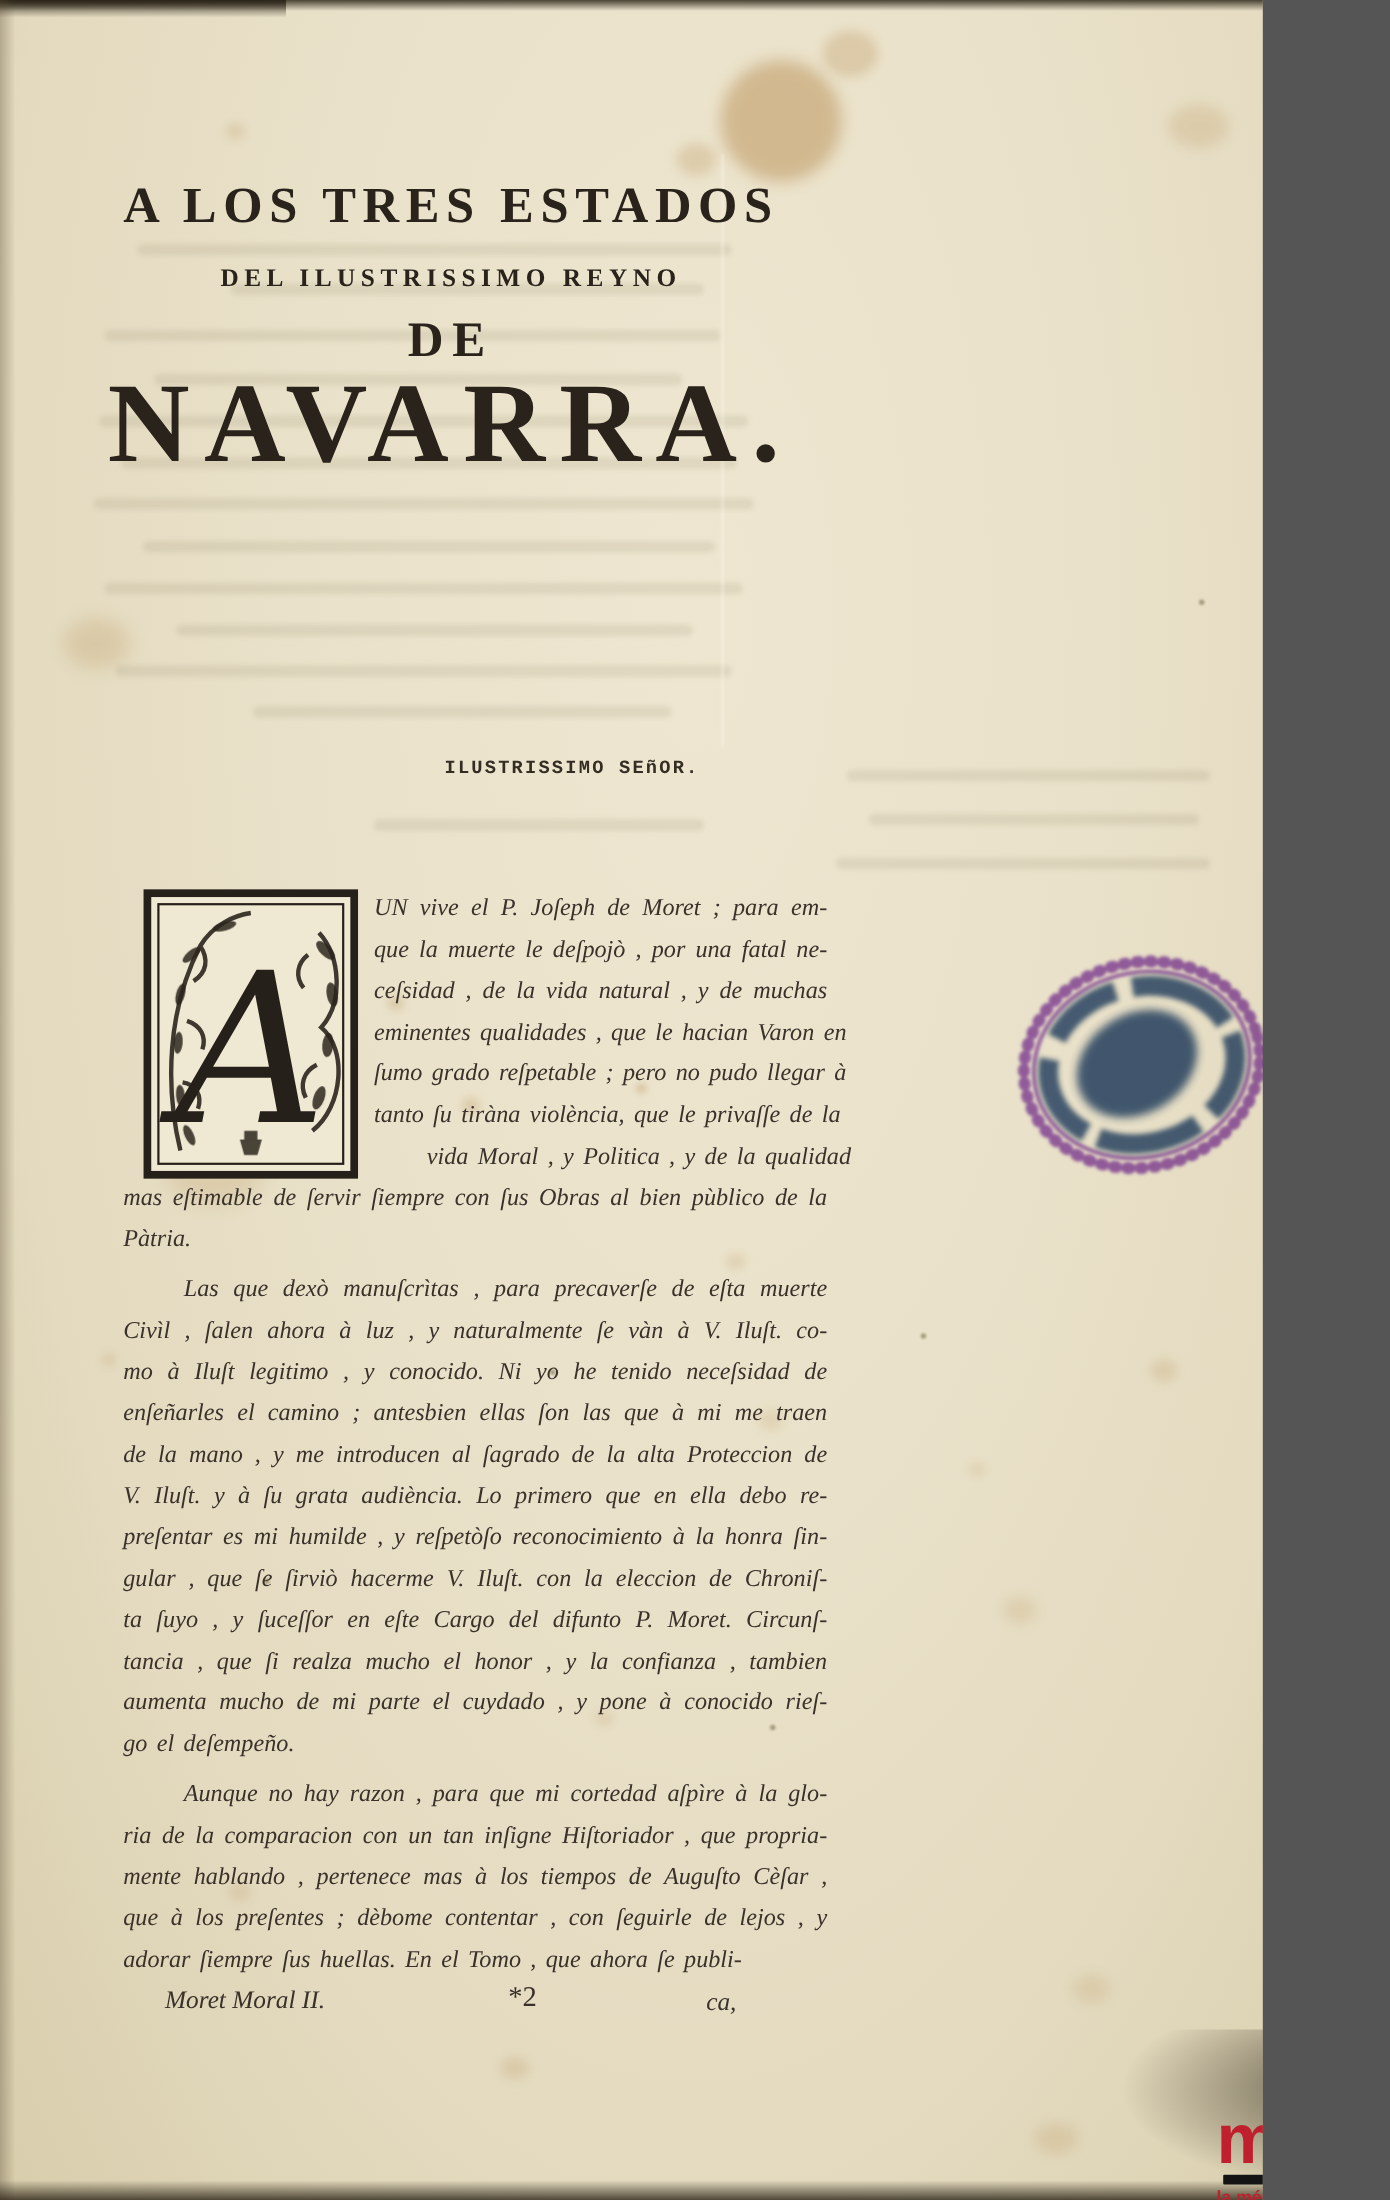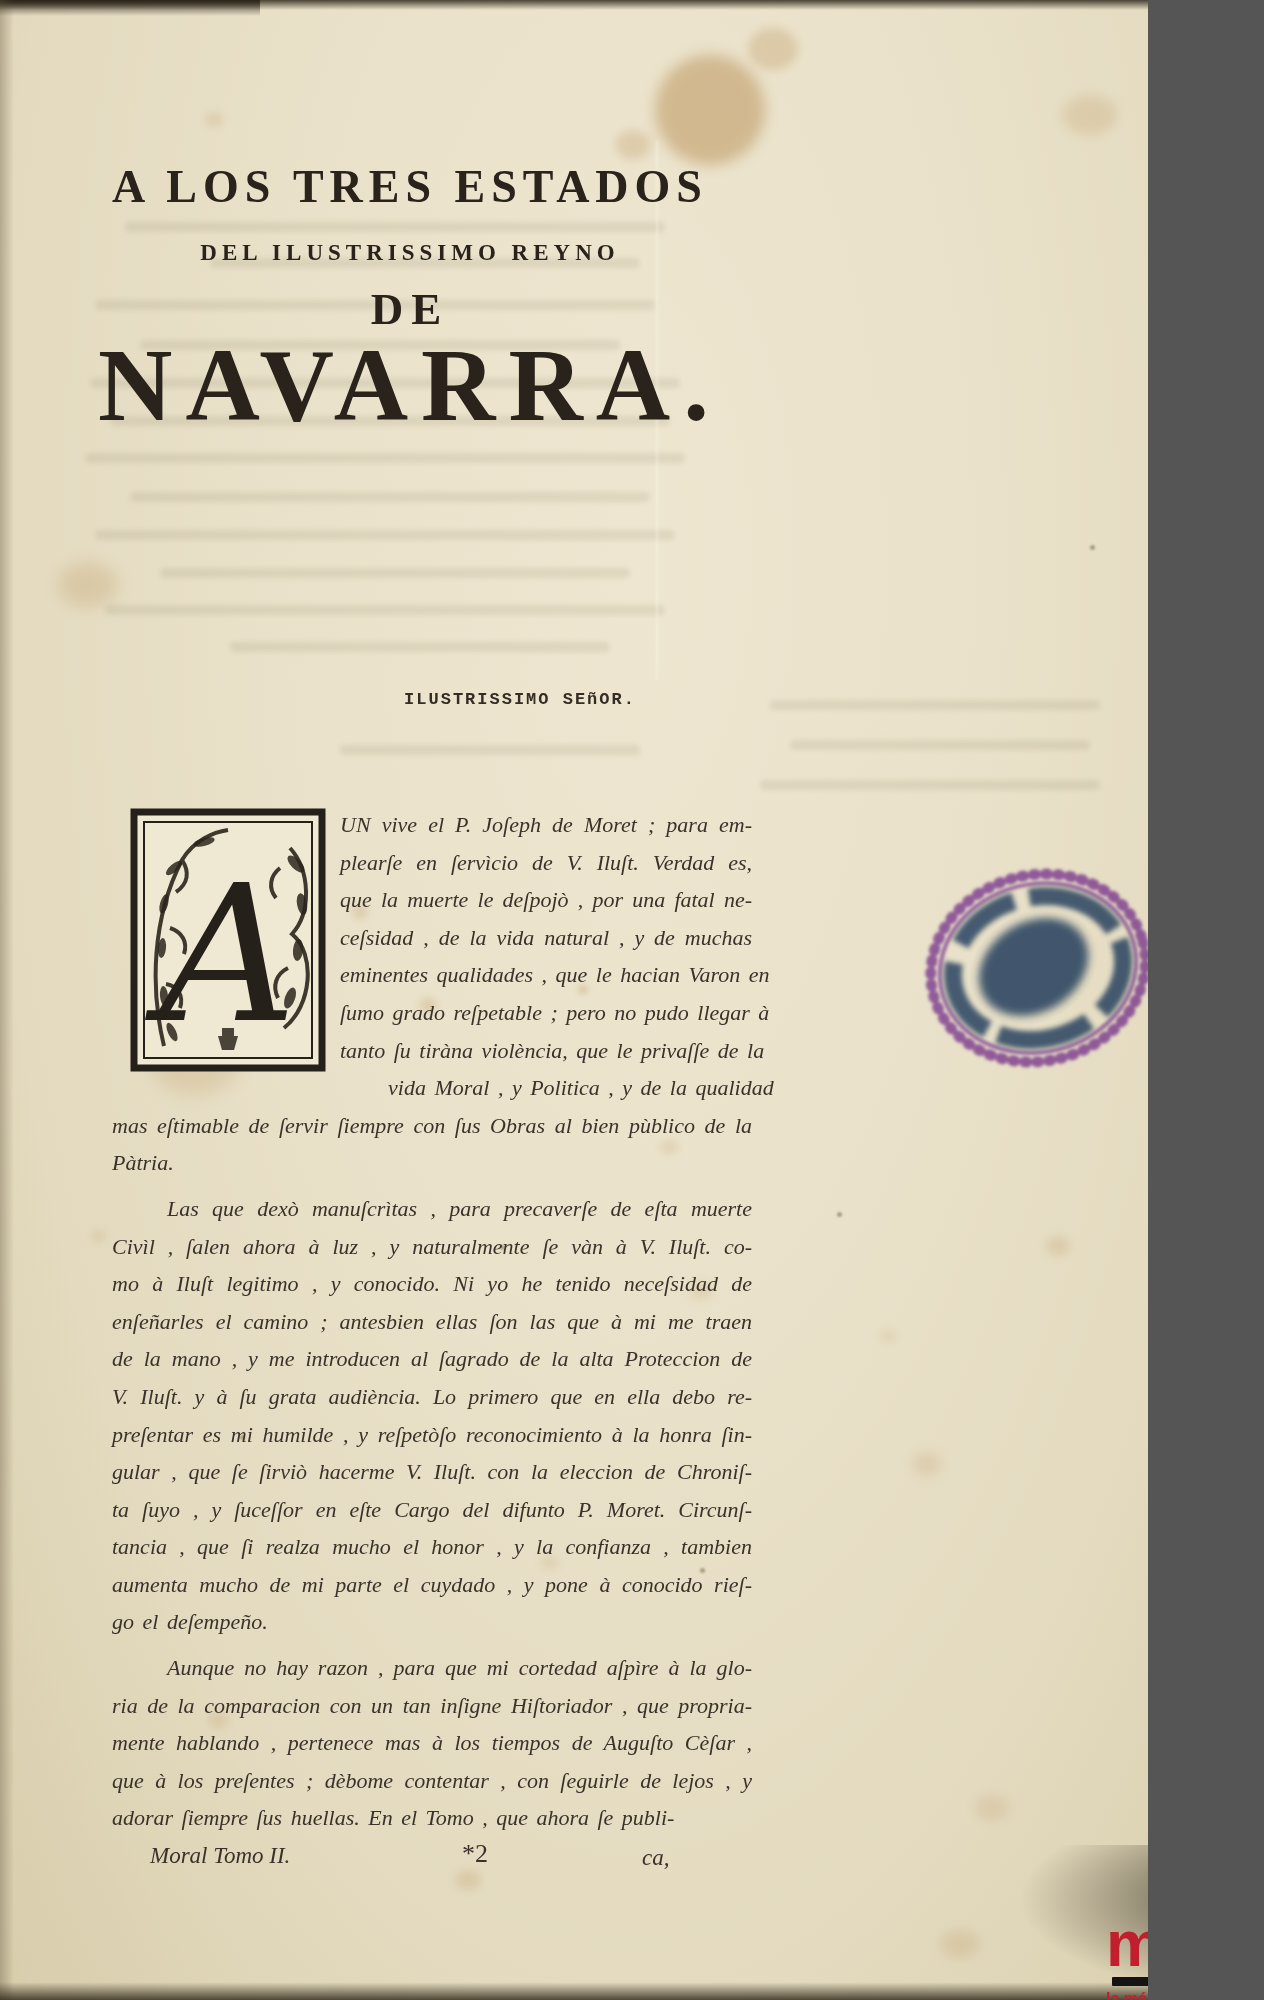--- a/index.html
+++ b/index.html
@@ -136,21 +136,20 @@
         <ellipse cx="172" cy="96" rx="11" ry="5" transform="rotate(80 172 96)"></ellipse>
         <ellipse cx="168" cy="142" rx="11" ry="5" transform="rotate(95 168 142)"></ellipse>
         <ellipse cx="160" cy="190" rx="11" ry="5" transform="rotate(110 160 190)"></ellipse>
         <path d="M88,228 l20,0 l-4,14 l-12,0 z"></path>
         <rect x="92" y="220" width="12" height="8"></rect>
       </g>
       <text x="98" y="212" text-anchor="middle" font-family="DejaVu Serif, serif" font-size="190" fill="#26201a">A</text>
     </svg>
 
     <div class="bl side">UN vive el P. Joſeph de Moret ; para em-</div>
-    <div class="bl side">plearſe en ſervìcio de V. Iluſt. Verdad es,</div>
     <div class="bl side">que la muerte le deſpojò , por una fatal ne-</div>
     <div class="bl side">ceſsidad , de la vida natural , y de muchas</div>
     <div class="bl side">eminentes qualidades , que le hacian Varon en</div>
     <div class="bl side">ſumo grado reſpetable ; pero no pudo llegar à</div>
     <div class="bl side">tanto ſu tiràna violència, que le privaſſe de la</div>
     <div class="bl l8">vida Moral , y Politica , y de la qualidad</div>
     <div class="bl">mas eſtimable de ſervir ſiempre con ſus Obras al bien pùblico de la</div>
     <div class="bl lastline">Pàtria.</div>
 
     <div class="bl pindent psp">Las que dexò manuſcrìtas , para precaverſe de eſta muerte</div>
@@ -166,21 +165,21 @@
     <div class="bl">aumenta mucho de mi parte el cuydado , y pone à conocido rieſ-</div>
     <div class="bl lastline">go el deſempeño.</div>
 
     <div class="bl pindent psp">Aunque no hay razon , para que mi cortedad aſpìre à la glo-</div>
     <div class="bl">ria de la comparacion con un tan inſigne Hiſtoriador , que propria-</div>
     <div class="bl">mente hablando , pertenece mas à los tiempos de Auguſto Cèſar ,</div>
     <div class="bl">que à los preſentes ; dèbome contentar , con ſeguirle de lejos , y</div>
     <div class="bl lastline">adorar ſiempre ſus huellas.  En el Tomo , que ahora ſe publi-</div>
 
     <div class="footer-row">
-      <span class="sig">Moral Tomo II.</span>
+      <span class="sig">Moret Moral II.</span>
       <span class="sheetmark">*2</span>
       <span class="catchword">ca,</span>
     </div>
   </div>
 
   <svg class="stamp" viewBox="0 0 240 260">
     <defs>
       <filter id="rough1">
           <feGaussianBlur stdDeviation="1.6"></feGaussianBlur>
         </filter>

